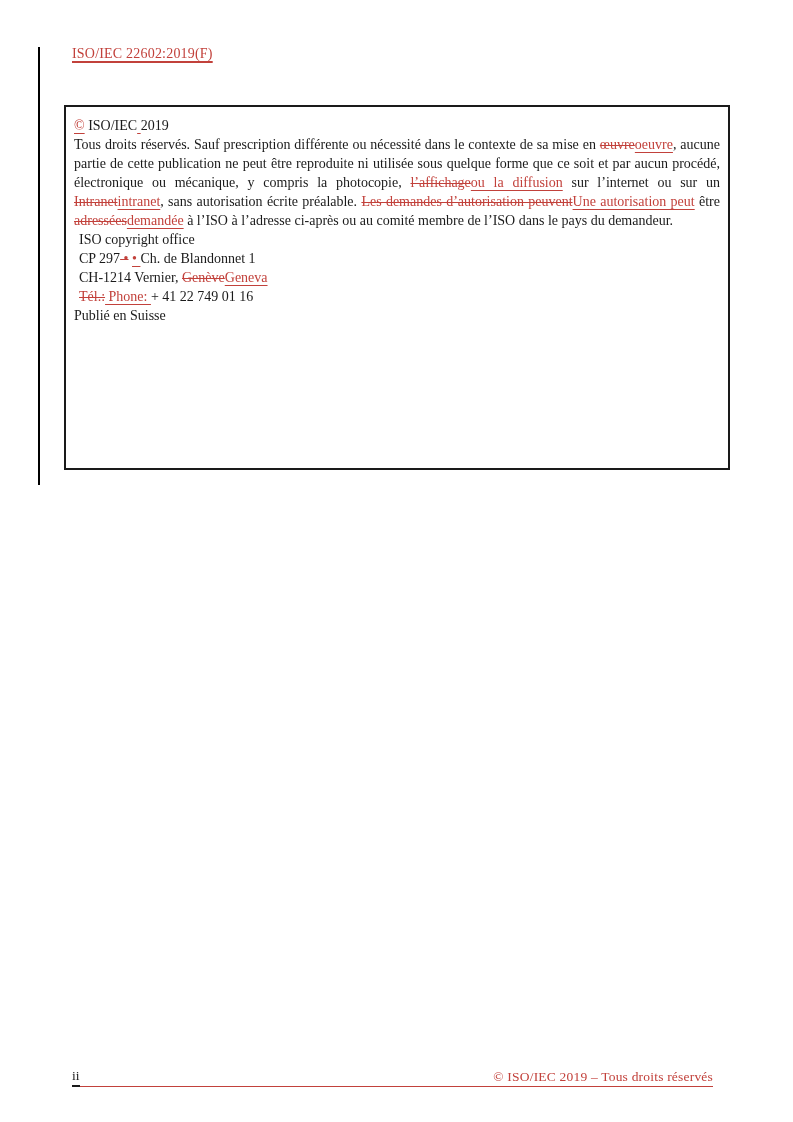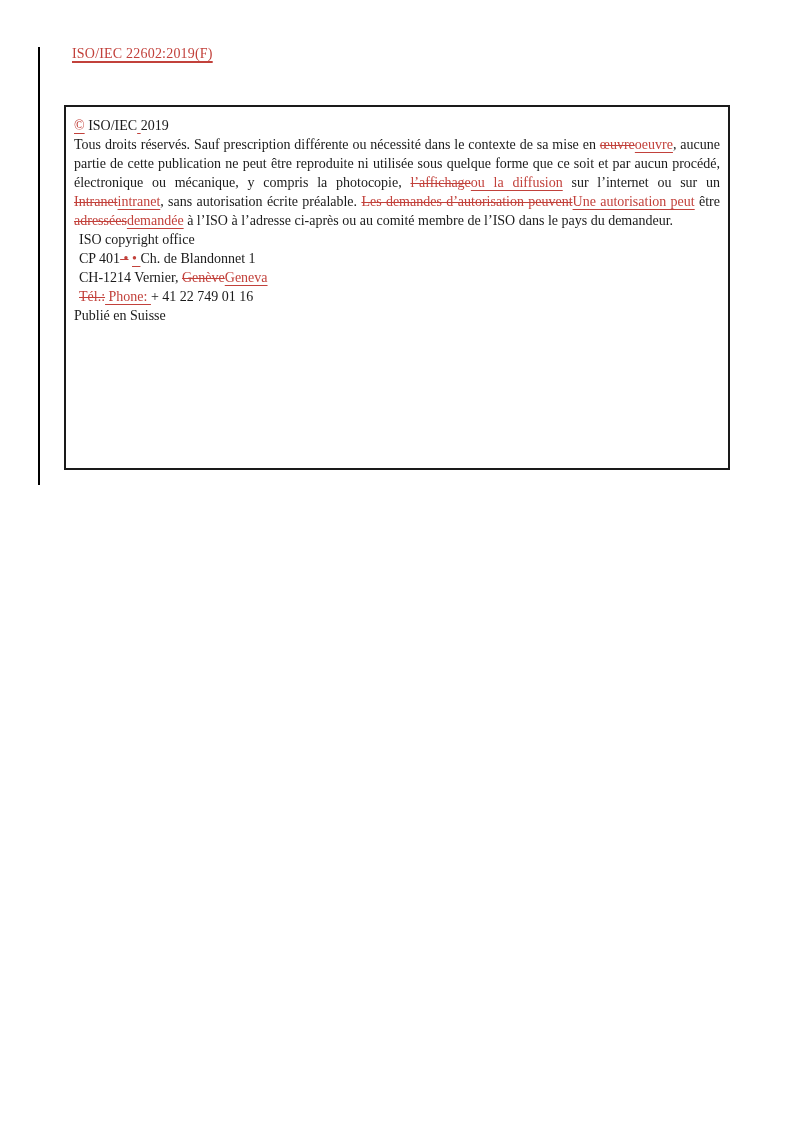--- a/index.html
+++ b/index.html
@@ -71,26 +71,31 @@
   <div class="header-title">ISO/IEC 22602:2019(F)</div>
 
   <div class="copyright-box">
 
     <p class="notice"><span class="seg-ins">©</span><span class="seg-n"> ISO/IEC</span><span class="seg-ins">&nbsp;</span><span class="seg-n">2019</span></p>
 
     <p class="para"><span class="seg-n">Tous droits réservés. Sauf prescription différente ou nécessité dans le contexte de sa mise en </span><span class="seg-del">œuvre</span><span class="seg-ins">oeuvre</span><span class="seg-n">, aucune partie de cette publication ne peut être reproduite ni utilisée sous quelque forme que ce soit et par aucun procédé, électronique ou mécanique, y compris la photocopie, </span><span class="seg-del">l’affichage</span><span class="seg-ins">ou la diffusion</span><span class="seg-n"> sur l’internet ou sur un </span><span class="seg-del">Intranet</span><span class="seg-ins">intranet</span><span class="seg-n">, sans autorisation écrite préalable. </span><span class="seg-del">Les demandes d’autorisation peuvent</span><span class="seg-ins">Une autorisation peut</span><span class="seg-n"> être </span><span class="seg-del">adressées</span><span class="seg-ins">demandée</span><span class="seg-n"> à l’ISO à l’adresse ci-après ou au comité membre de l’ISO dans le pays du demandeur.</span></p>
 
     <div class="address">
       <p><span class="seg-n">ISO copyright office</span></p>
-      <p><span class="seg-n">CP 401</span><span class="seg-del">&nbsp;•</span><span class="seg-n"> </span><span class="seg-ins">•&nbsp;</span><span class="seg-n">Ch. de Blandonnet 1</span></p>
+      <p><span class="seg-n">CP 297</span><span class="seg-del">&nbsp;•</span><span class="seg-n"> </span><span class="seg-ins">•&nbsp;</span><span class="seg-n">Ch. de Blandonnet 1</span></p>
       <p><span class="seg-n">CH-1214 Vernier, </span><span class="seg-del">Genève</span><span class="seg-ins">Geneva</span></p>
       <p><span class="seg-del">Tél.:</span><span class="seg-ins">&nbsp;Phone:&nbsp;</span><span class="seg-n">+ 41 22 749 01 16</span></p>
     </div>
 
 
 
 
 
     <p class="publie"><span class="seg-n">Publié en Suisse</span></p>
   </div>
 
+  <div class="footer">
+    <span class="footer-num">ii</span>
+    <span class="footer-leader"></span>
+    <span class="footer-copy">© ISO/IEC 2019 – Tous droits réservés</span>
+  </div>
 
 </div>
 
 </body></html>

